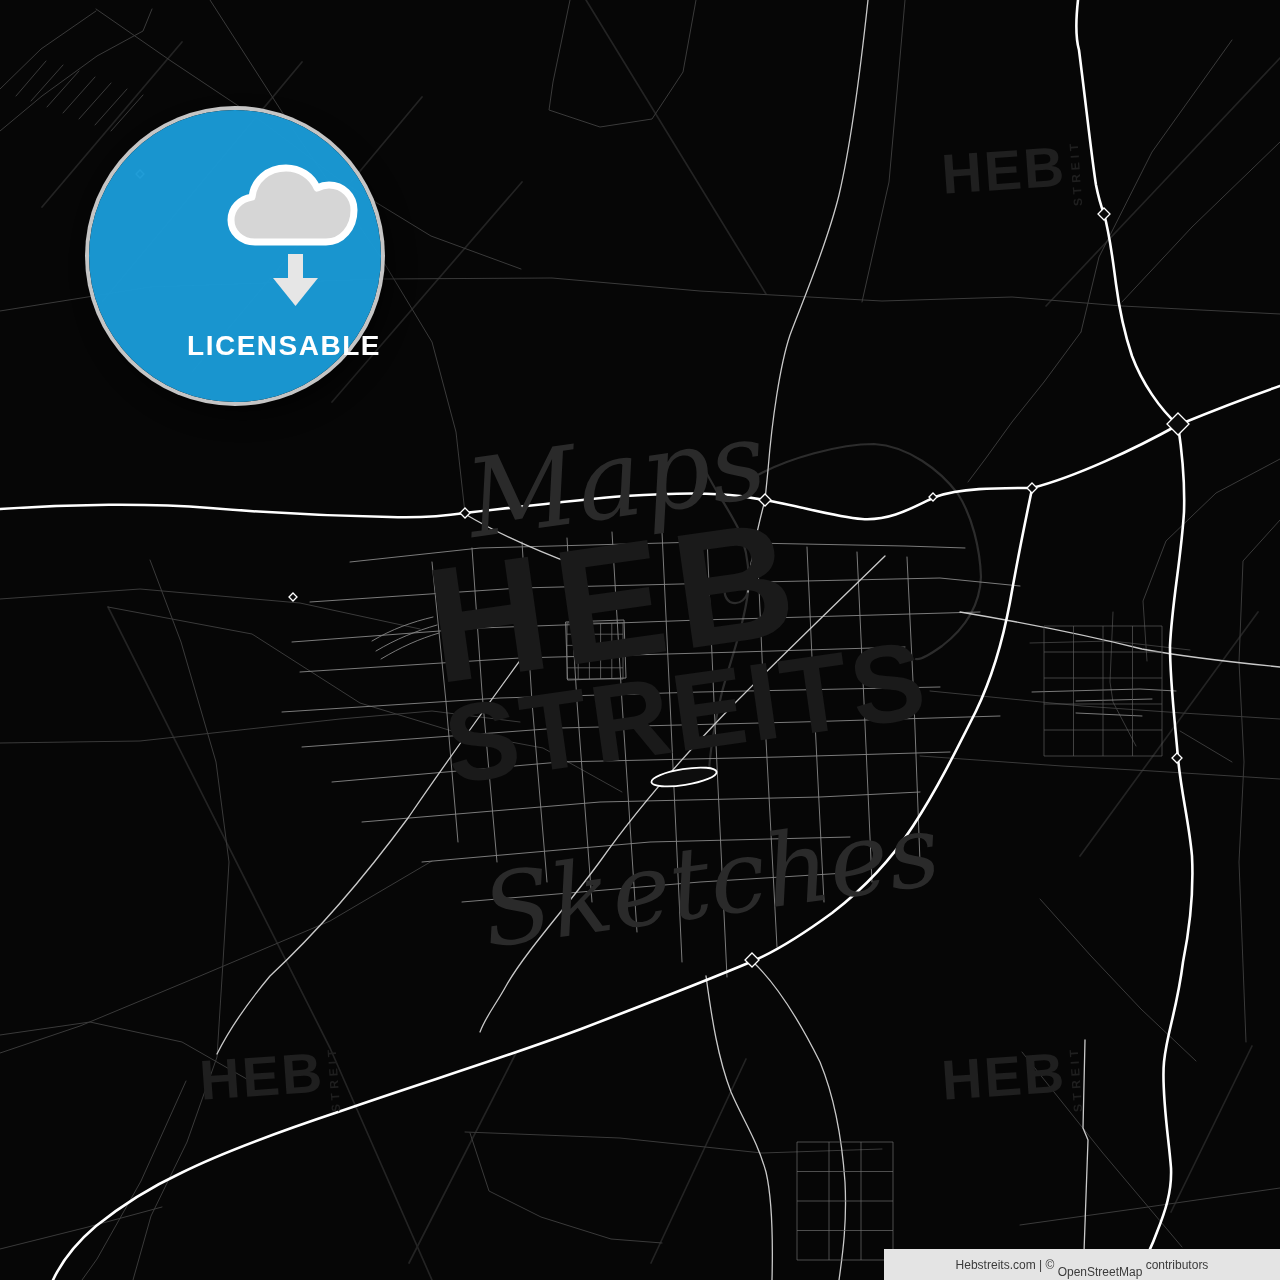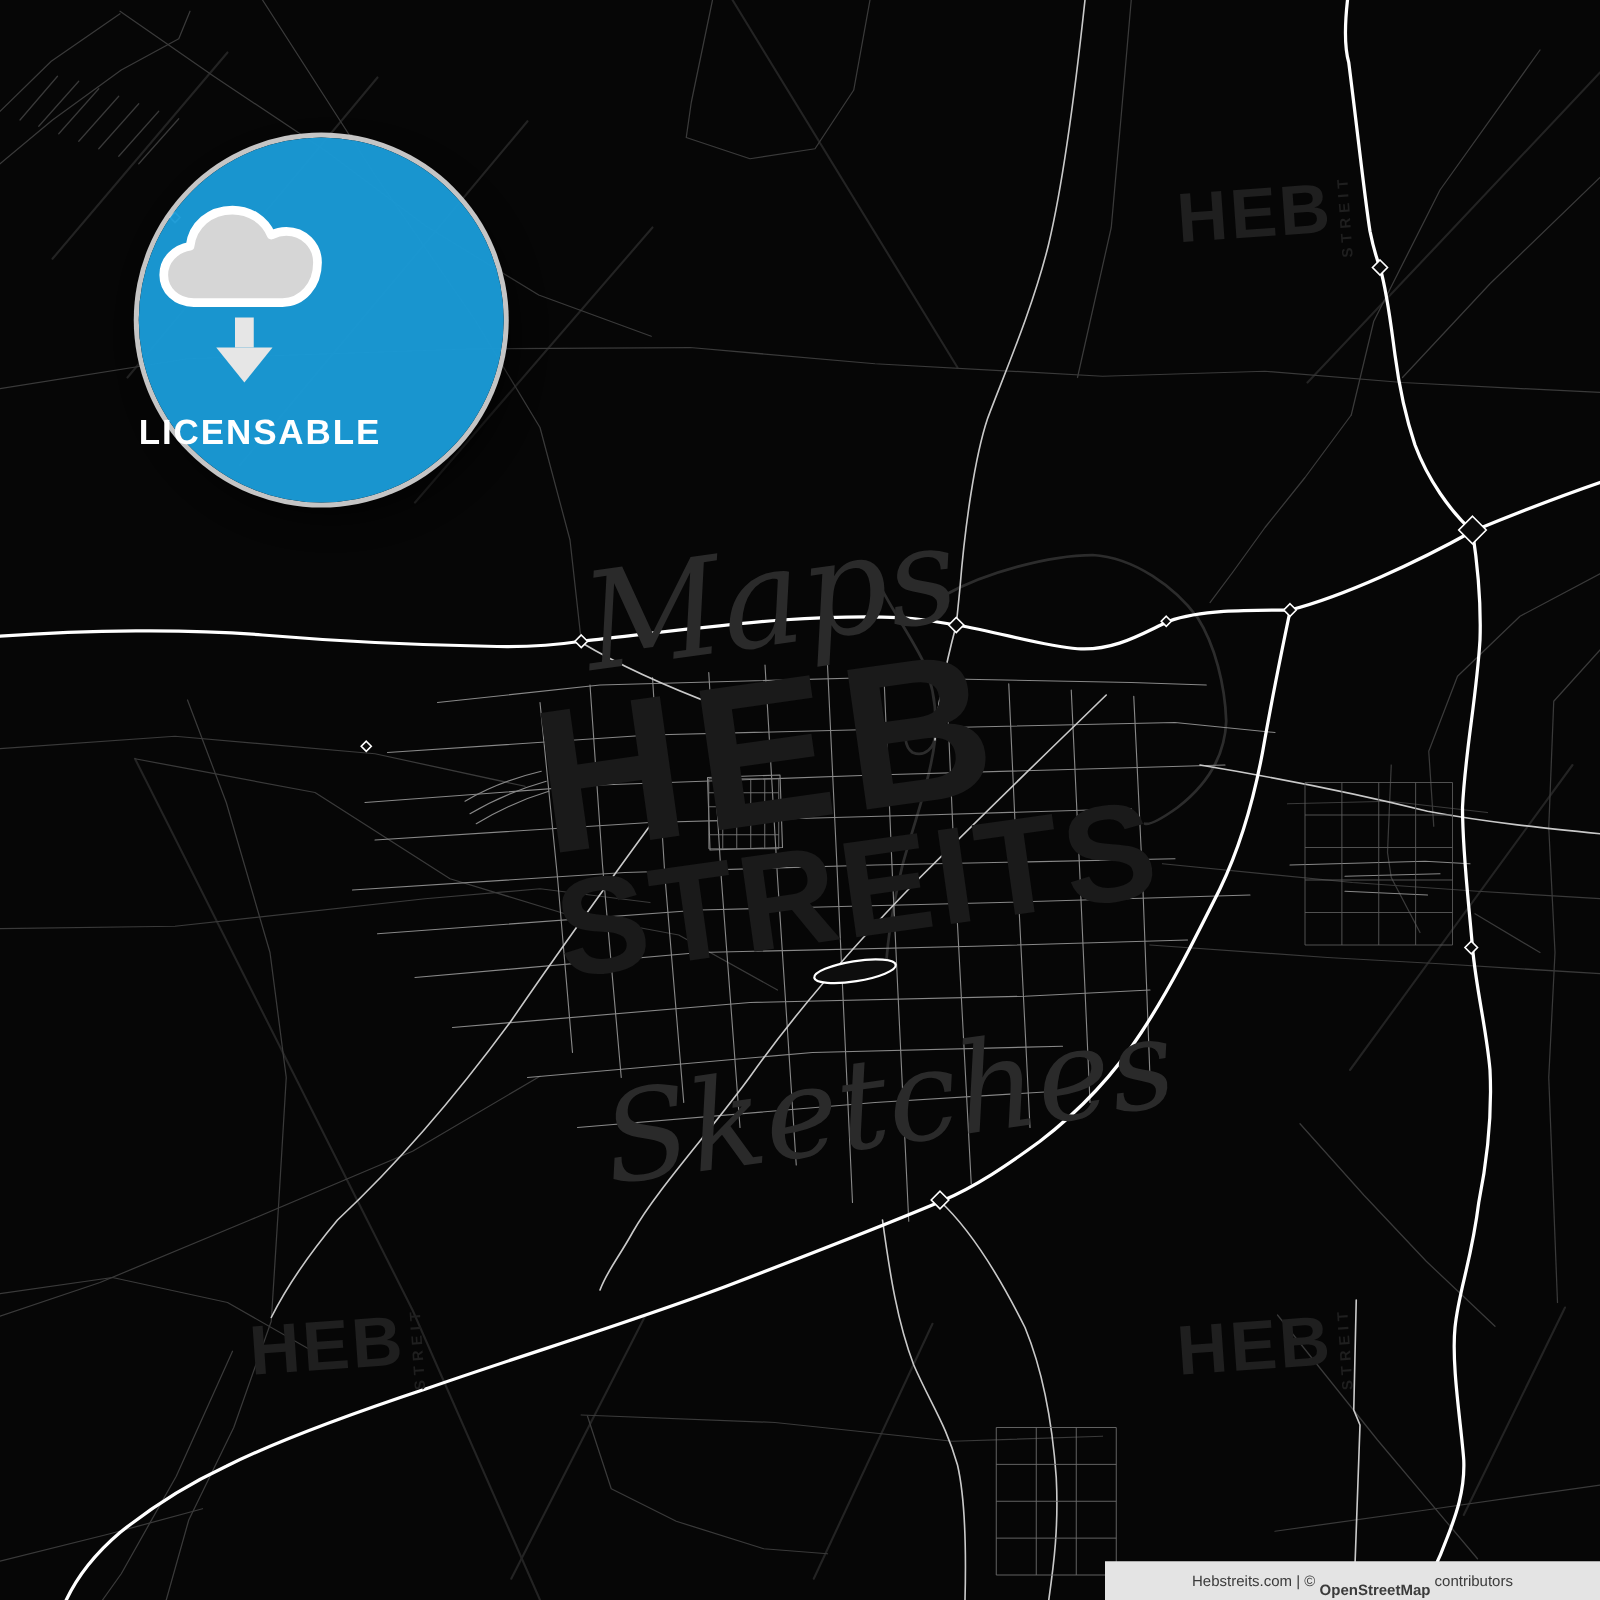--- a/index.html
+++ b/index.html
@@ -22,31 +22,31 @@
              user-select:none;pointer-events:none;}
   .wm-center .script{font-family:"DejaVu Serif",serif;font-style:italic;color:#2a2a2a;}
   .wm-center .script.top{font-size:108px;margin-left:56px;line-height:1;}
   .wm-center .block1{font-size:164px;font-weight:800;letter-spacing:10px;color:#1a1a1a;
              line-height:.92;margin-top:-8px;}
   .wm-center .block2{font-size:110px;font-weight:800;letter-spacing:3px;color:#1a1a1a;
              line-height:1;margin-top:-12px;}
   .wm-center .script.bottom{font-size:100px;margin-top:66px;margin-left:14px;line-height:1;}
 
   
-  .badge{position:absolute;left:111px;top:110px;width:292px;height:292px;border-radius:50%;
+  .badge{position:absolute;left:89px;top:110px;width:292px;height:292px;border-radius:50%;
          background:rgba(26,154,214,.97);
          box-shadow:0 0 0 4px rgba(208,208,208,.95), 8px 12px 24px rgba(0,0,0,.6);
-         display:flex;flex-direction:column;align-items:flex-start;justify-content:center;}
+         display:flex;flex-direction:column;align-items:flex-end;justify-content:center;}
   .badge .label{color:#fff;font-size:28px;font-weight:800;letter-spacing:1.5px;margin-top:10px;}
 
   
   .attribution{position:absolute;left:884px;top:1249px;width:396px;height:31px;background:#e4e4e4;
          color:#3b3b3b;font-size:12px;display:flex;align-items:center;justify-content:center;
          white-space:pre;}
-  .attribution b{font-weight:700;margin-top:15px;}
+  .attribution b{font-weight:400;margin-top:15px;}
 </style>
 </head>
 <body>
 
 <div class="stage">
 
   <svg id="map-svg" width="1280" height="1280" viewBox="0 0 1280 1280" style="background: rgb(6, 6, 6);">
       <g stroke="#232323" stroke-width="1.7" fill="none" stroke-linecap="round" stroke-linejoin="round">
         <path d="M302,62 L102,302"></path>
         <path d="M422,97 L192,372"></path>

